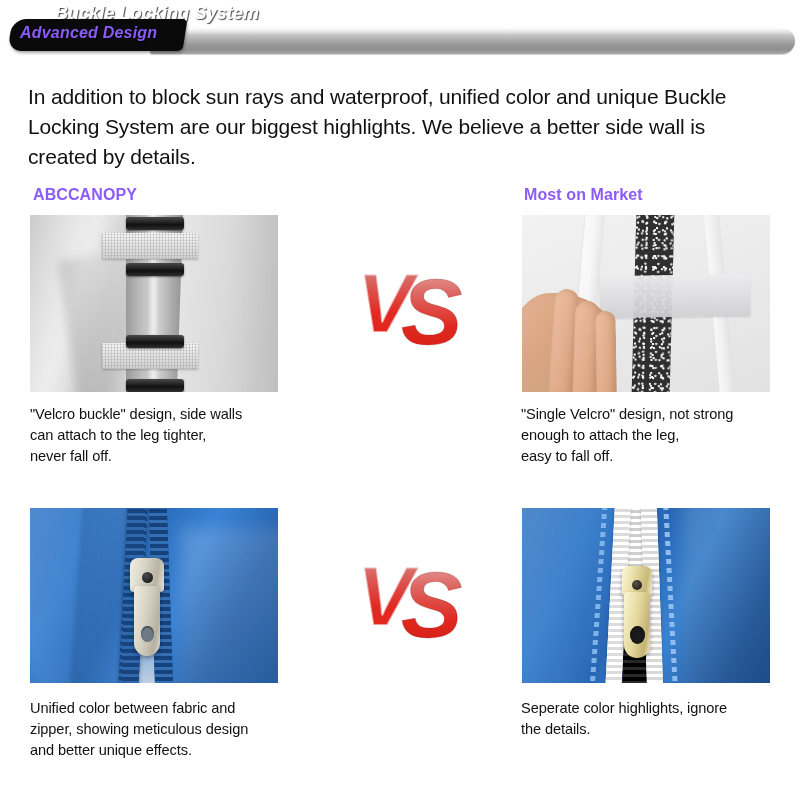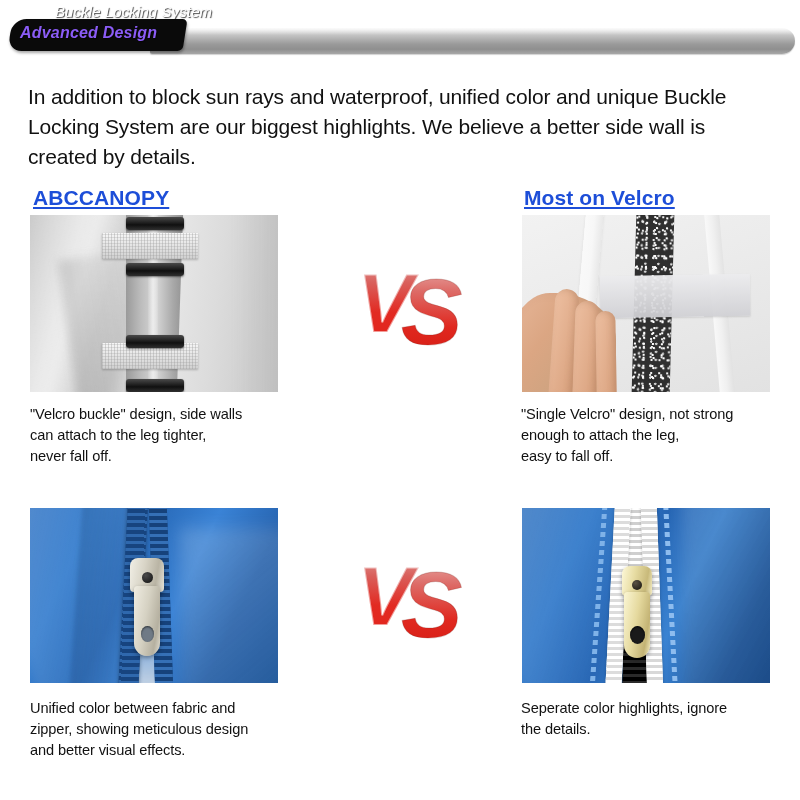--- a/index.html
+++ b/index.html
@@ -46,22 +46,22 @@
     position: absolute;
     left: 0; right: 0; top: 0;
     height: 7px;
     background: linear-gradient(to bottom, rgba(255,255,255,0.75), rgba(255,255,255,0));
     border-radius: 2px 13px 0 0;
   }
   .banner-bar-label {
     position: absolute;
     left: 55px;
     top: 3px;
-    font-size: 15px;
-    font-weight: normal;
+    font-size: 18px;
+    font-weight: bold;
     font-style: italic;
     color: #ffffff;
     letter-spacing: 0.1px;
     text-shadow: 1px 1px 1px rgba(40,40,40,0.85);
     white-space: nowrap;
     z-index: 3;
   }
   .banner-tab {
     position: absolute;
     left: 10px;
@@ -96,25 +96,24 @@
     width: 745px;
     font-size: 21px;
     line-height: 30px;
     color: #111;
     letter-spacing: -0.15px;
   }
 
   
   .col-title {
     position: absolute;
-    font-size: 21px;
+    font-size: 16px;
     font-weight: bold;
-    color: #1d4ed8;
+    color: #8b5cf6;
     letter-spacing: 0.1px;
-    text-decoration: underline;
   }
   .col-title.left  { left: 33px;  top: 186px; }
   .col-title.right { left: 524px; top: 186px; }
 
   
   .photo {
     position: absolute;
     overflow: hidden;
     background: #d8d8d8;
   }
@@ -405,21 +404,21 @@
 <div class="banner">
   <div class="banner-bar"></div>
   <div class="banner-bar-label">Buckle Locking System</div>
   <div class="banner-tab"></div>
   <div class="banner-tab-label">Advanced Design</div>
 </div>
 
 <div class="intro">In addition to block sun rays and waterproof, unified color and unique Buckle Locking System are our biggest highlights. We believe a better side wall is created by details.</div>
 
 <div class="col-title left">ABCCANOPY</div>
-<div class="col-title right">Most on Velcro</div>
+<div class="col-title right">Most on Market</div>
 
 <div class="photo r1-left">
   <div class="layer p1-bg"></div>
   <div class="layer p1-fold-a"></div>
   <div class="layer p1-fold-b"></div>
   <div class="layer p1-pole"></div>
   <div class="layer p1-pole-hi"></div>
   <div class="layer p1-rightwall"></div>
   <div class="layer p1-wallshade"></div>
   <div class="layer p1-strap s1">
@@ -522,15 +521,15 @@
         <stop offset="100%" stop-color="#d41a12"></stop>
       </linearGradient>
     </defs>
     <text x="46" y="92" font-family="'Liberation Sans', sans-serif" font-size="92" font-weight="bold" font-style="italic" fill="url(#vsgradD)" stroke="rgba(120,30,25,0.25)" stroke-width="1">S</text>
     <text x="2" y="80" font-family="'Liberation Sans', sans-serif" font-size="84" font-weight="bold" font-style="italic" fill="url(#vsgradC)" stroke="rgba(255,255,255,0.55)" stroke-width="2">V</text>
   </svg>
 </div>
 
 <div class="caption cap-r2-left">Unified color between fabric and
 zipper, showing meticulous design
-and better visual effects.</div>
+and better unique effects.</div>
 <div class="caption cap-r2-right">Seperate color highlights, ignore
 the details.</div>
 
 </body></html>

